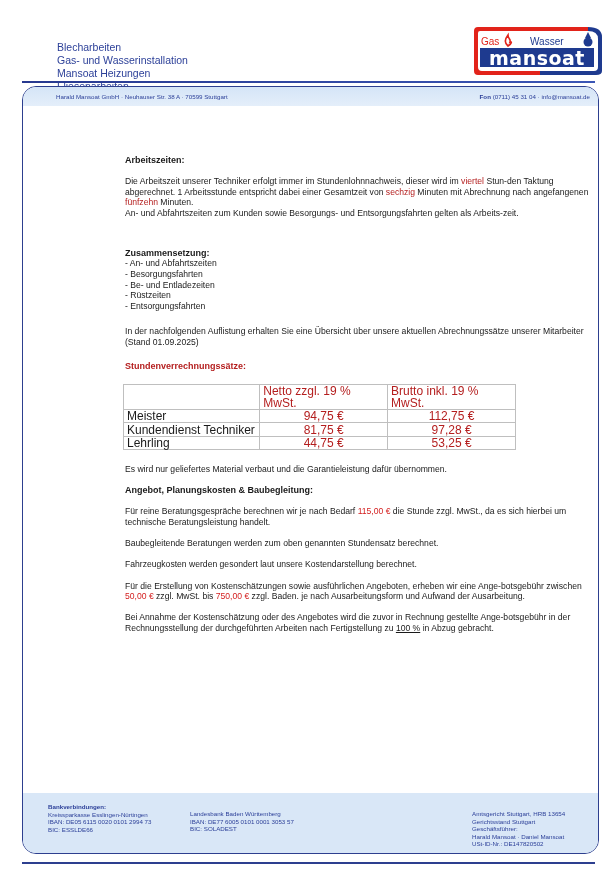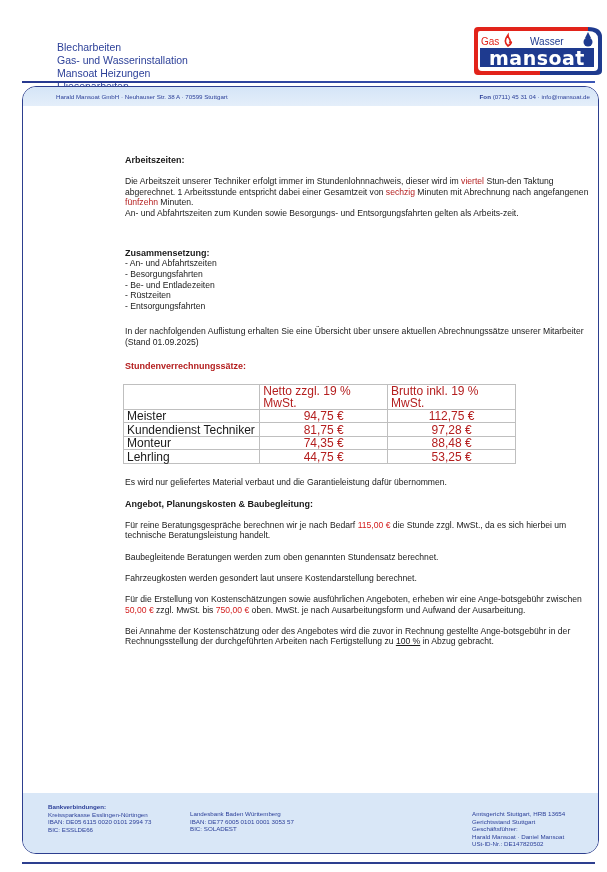--- a/index.html
+++ b/index.html
@@ -152,41 +152,36 @@
       <td class="name">Meister</td>
       <td class="val">94,75 €</td>
       <td class="val">112,75 €</td>
     </tr>
     <tr>
       <td class="name">Kundendienst Techniker</td>
       <td class="val">81,75 €</td>
       <td class="val">97,28 €</td>
     </tr>
     <tr>
-      <td class="name">Monteur</td>
-      <td class="val">74,35 €</td>
-      <td class="val">88,48 €</td>
-    </tr>
-    <tr>
       <td class="name">Lehrling</td>
       <td class="val">44,75 €</td>
       <td class="val">53,25 €</td>
     </tr>
   </tbody>
     </table>
   <div class="sp"></div>
     <div class="sp" style="height:3px"></div>
   <p>Es wird nur geliefertes Material verbaut und die Garantieleistung dafür übernommen.</p>
   <div class="sp"></div>
   <p class="h">Angebot, Planungskosten &amp; Baubegleitung:</p>
   <div class="sp"></div>
   <p><span>Für reine Beratungsgespräche berechnen wir je nach Bedarf </span><span class="brightred">115,00 €</span><span> die Stunde zzgl. MwSt., da es sich hierbei um technische Beratungsleistung handelt.</span></p>
   <div class="sp"></div>
   <p>Baubegleitende Beratungen werden zum oben genannten Stundensatz berechnet.</p>
   <div class="sp"></div>
   <p>Fahrzeugkosten werden gesondert laut unsere Kostendarstellung berechnet.</p>
   <div class="sp"></div>
-  <p><span>Für die Erstellung von Kostenschätzungen sowie ausführlichen Angeboten, erheben wir eine Ange-botsgebühr zwischen </span><span class="brightred">50,00 €</span><span> zzgl. MwSt. bis </span><span class="brightred">750,00 €</span><span> oben. MwSt. je nach Ausarbeitungsform und Aufwand der Ausarbeitung.</span></p>
+  <p><span>Für die Erstellung von Kostenschätzungen sowie ausführlichen Angeboten, erheben wir eine Ange-botsgebühr zwischen </span><span class="brightred">50,00 €</span><span> zzgl. MwSt. bis </span><span class="brightred">750,00 €</span><span> zzgl. Baden. je nach Ausarbeitungsform und Aufwand der Ausarbeitung.</span></p>
   <div class="sp"></div>
   <p><span>Bei Annahme der Kostenschätzung oder des Angebotes wird die zuvor in Rechnung gestellte Ange-botsgebühr in der Rechnungsstellung der durchgeführten Arbeiten nach Fertigstellung zu </span><u>100 %</u><span> in Abzug gebracht.</span></p>
 </div>
 
 <div class="bottom-rule"></div>
 
 </body></html>

